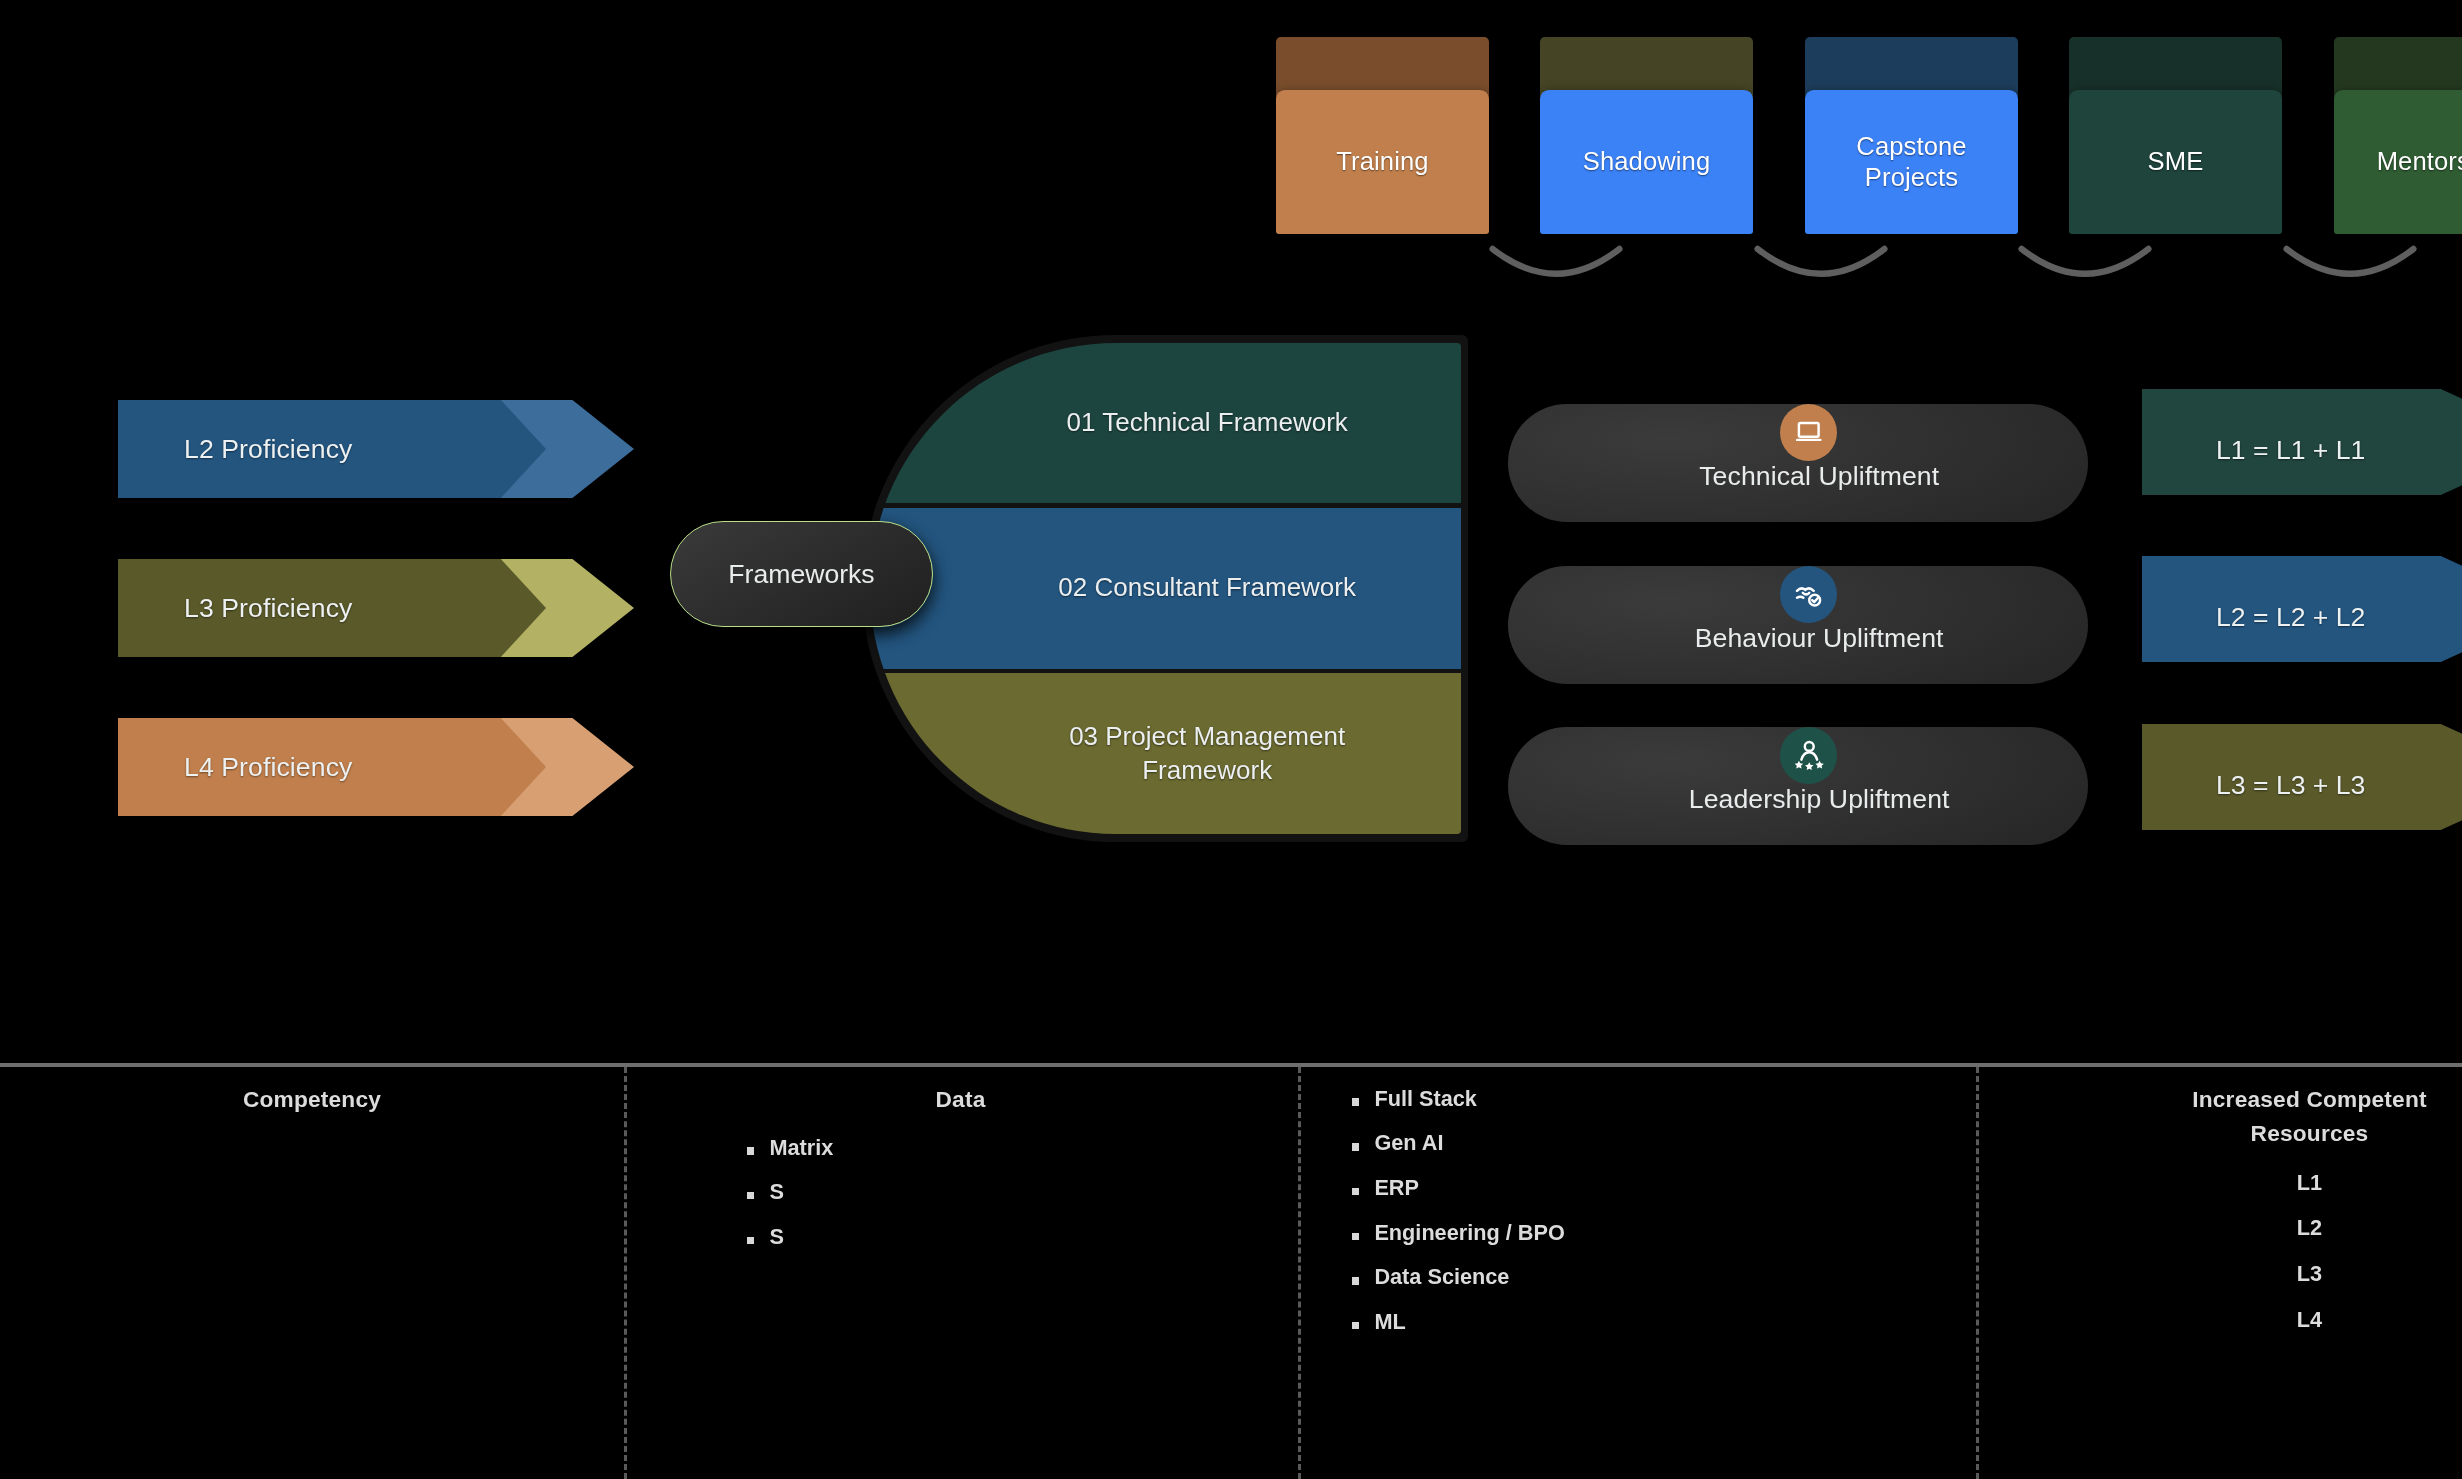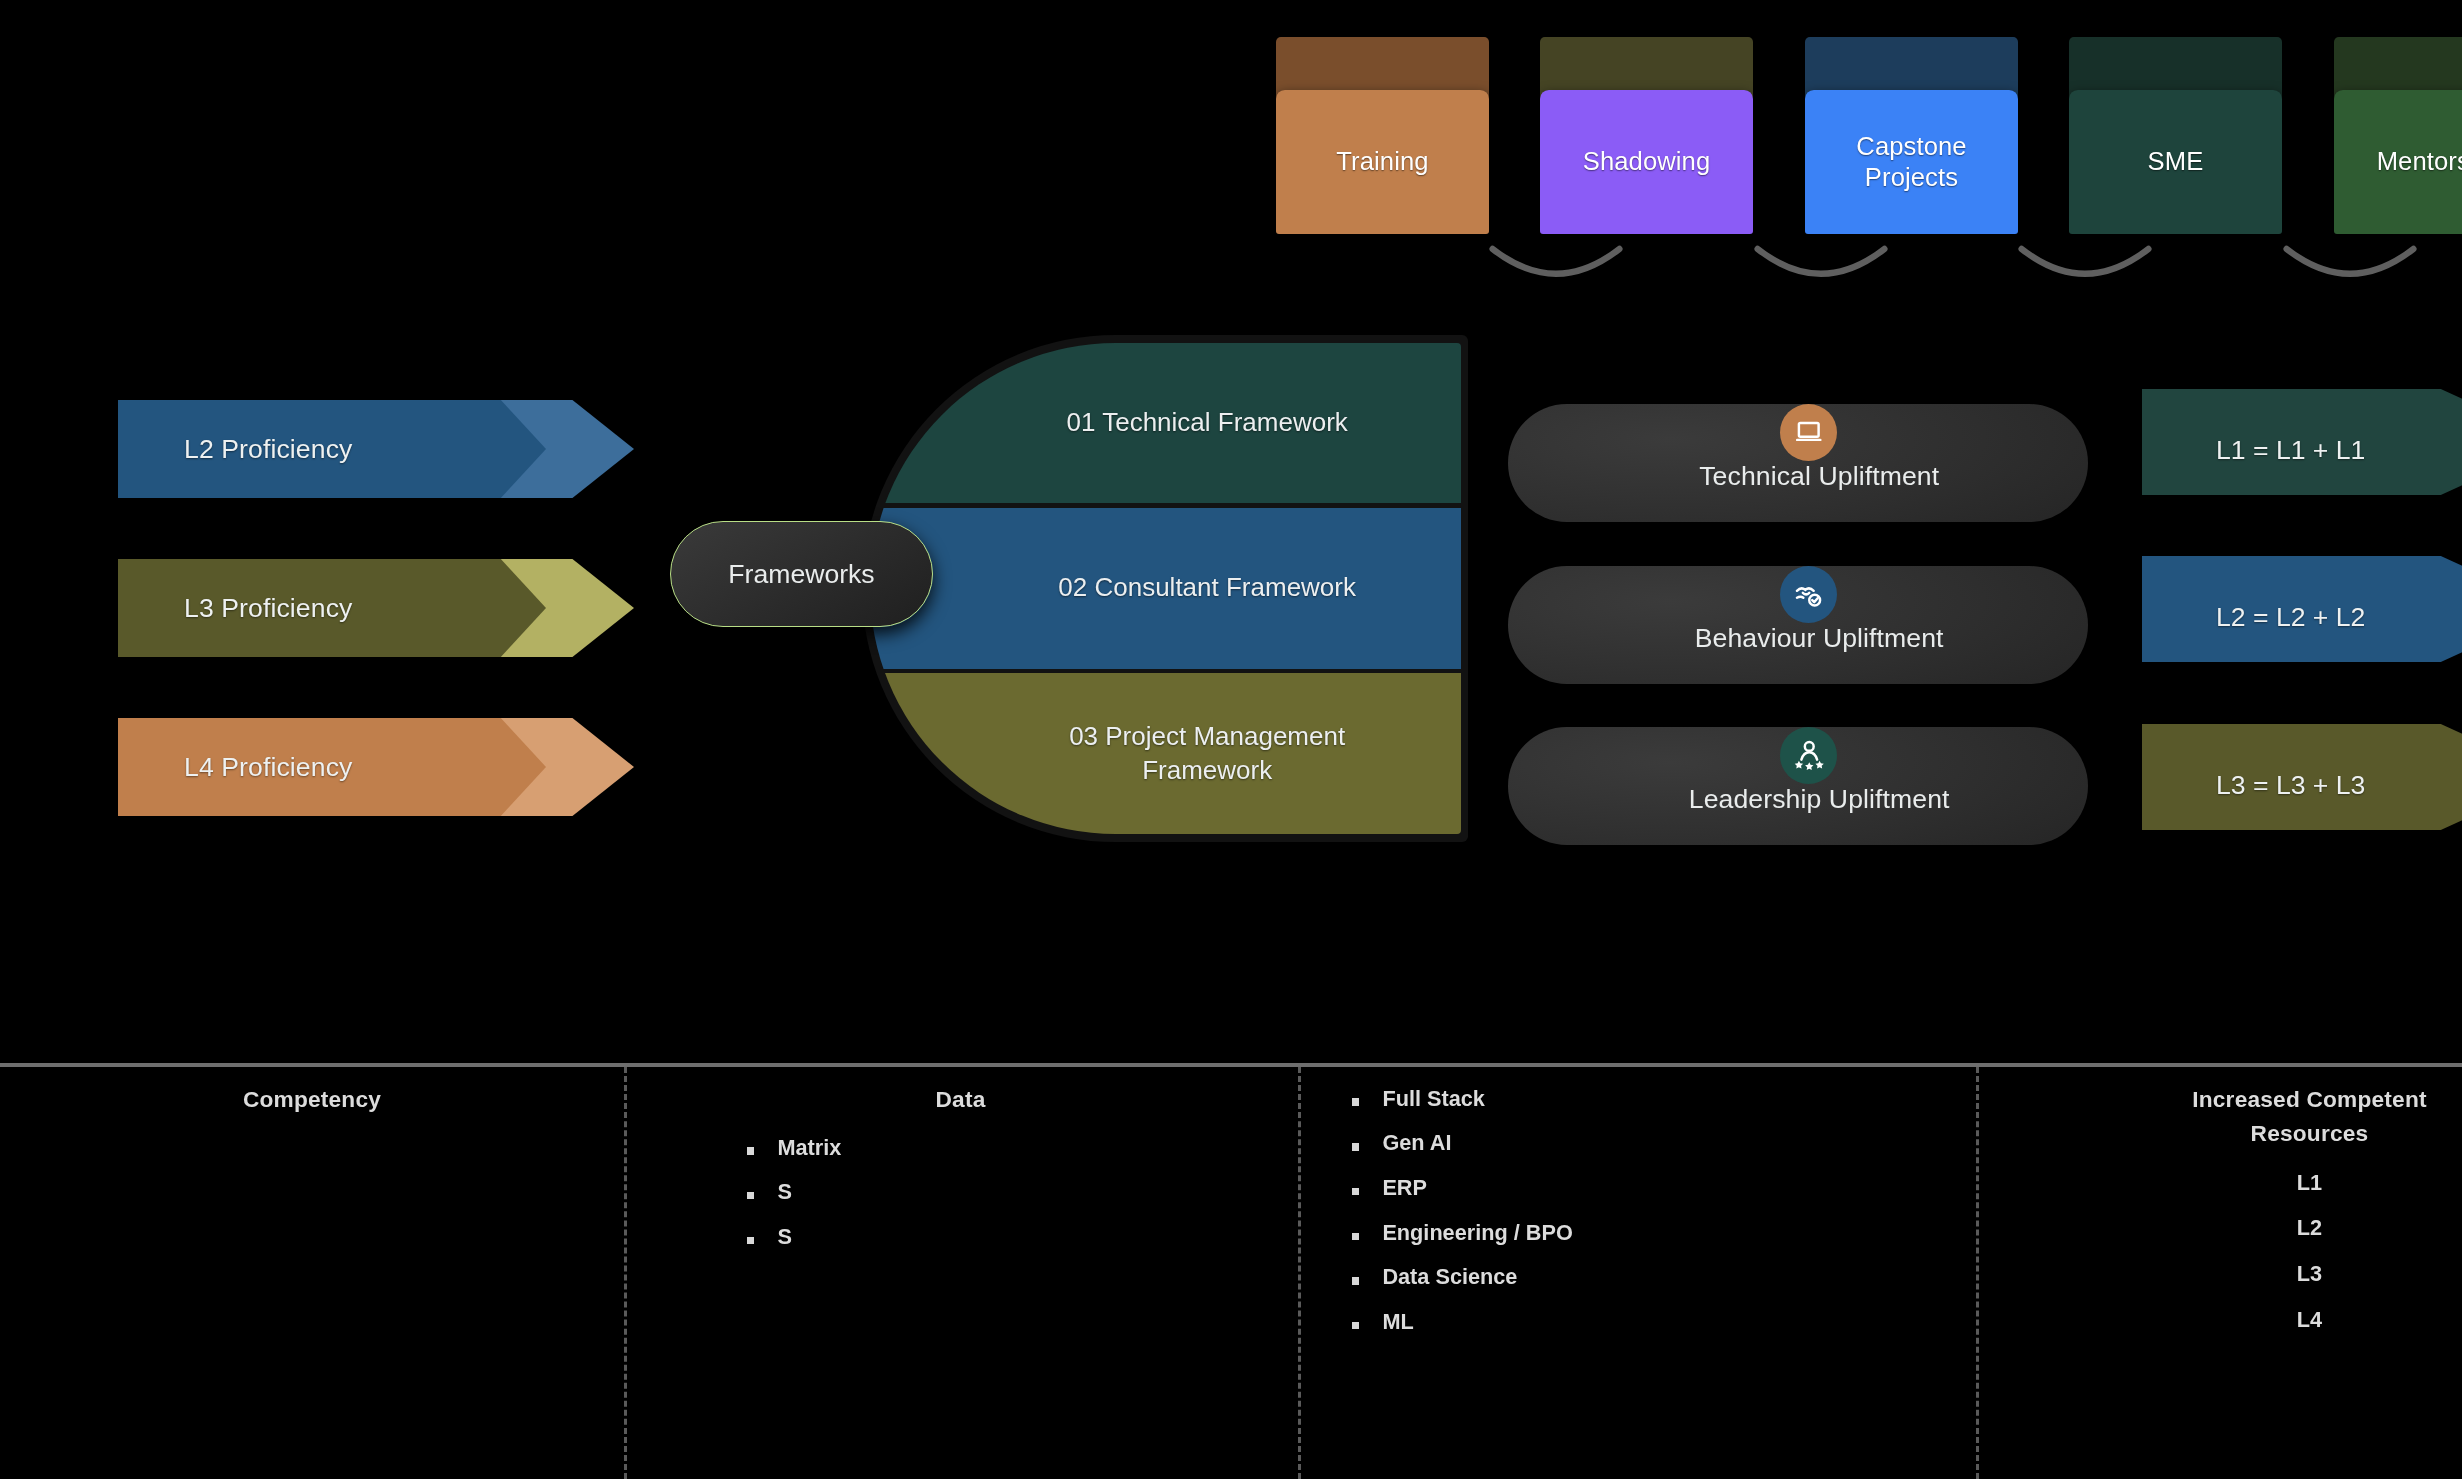--- a/index.html
+++ b/index.html
@@ -70,40 +70,40 @@
       display:flex;align-items:center;filter:drop-shadow(0 3.9px 7.9px rgba(0,0,0,.7));}
   .eq span{padding-left:74px;font-size:26.6px;color:#eef1f1;text-shadow:0 1px 2px rgba(0,0,0,.45);margin-top:16px;}
 
   
   .hrule{position:absolute;left:0;top:1063px;width:2644px;height:4.4px;background:#6e6e6e;}
   .vdash{position:absolute;top:1067px;width:0;height:412px;border-left:3.4px dashed #5a5a5a;}
   .legend{position:absolute;left:0;top:1067px;width:2644px;height:412px;}
   .lcol{position:absolute;top:0;height:412px;}
   .lhead{font-size:22.7px;font-weight:bold;color:#dcdcdc;text-align:center;line-height:1.5;
          filter:blur(0.5px);letter-spacing:0.2px;}
-  .lbul{display:flex;align-items:flex-start;gap:23px;margin-top:18.7px;}
+  .lbul{display:flex;align-items:flex-start;gap:15px;margin-top:18.7px;}
   .lbul .dot{width:7.4px;height:7.4px;background:#d8d8d8;margin-top:12.8px;flex:0 0 auto;filter:blur(0.5px);}
   .lbul .t{font-size:21.7px;font-weight:bold;color:#dcdcdc;filter:blur(0.5px);}
   .lplain{font-size:21.7px;font-weight:bold;color:#dcdcdc;text-align:center;margin-top:19.7px;filter:blur(0.5px);}
 </style>
 </head>
 <body>
 
 <div class="stage">
 
   <div class="cards" id="cards">
       <div class="card" style="left:0px">
          <div class="cap" style="background:linear-gradient(180deg,#7a4e2c 0%,#7a4e2c 100%)"></div>
          <div class="body" style="background:#c07f4c">
            <div class="lbl">Training</div>
          </div>
        </div>
       <div class="card" style="left:264px">
          <div class="cap" style="background:linear-gradient(180deg,#454424 0%,#454424 100%)"></div>
-         <div class="body" style="background:#8b5cf6">
+         <div class="body" style="background:#3b82f6">
            <div class="lbl">Shadowing</div>
          </div>
        </div>
       <div class="card" style="left:529px">
          <div class="cap" style="background:linear-gradient(180deg,#1d3d5c 0%,#1d3d5c 100%)"></div>
          <div class="body" style="background:#3b82f6">
            <div class="lbl">Capstone<br>Projects</div>
          </div>
        </div>
       <div class="card" style="left:793px">

